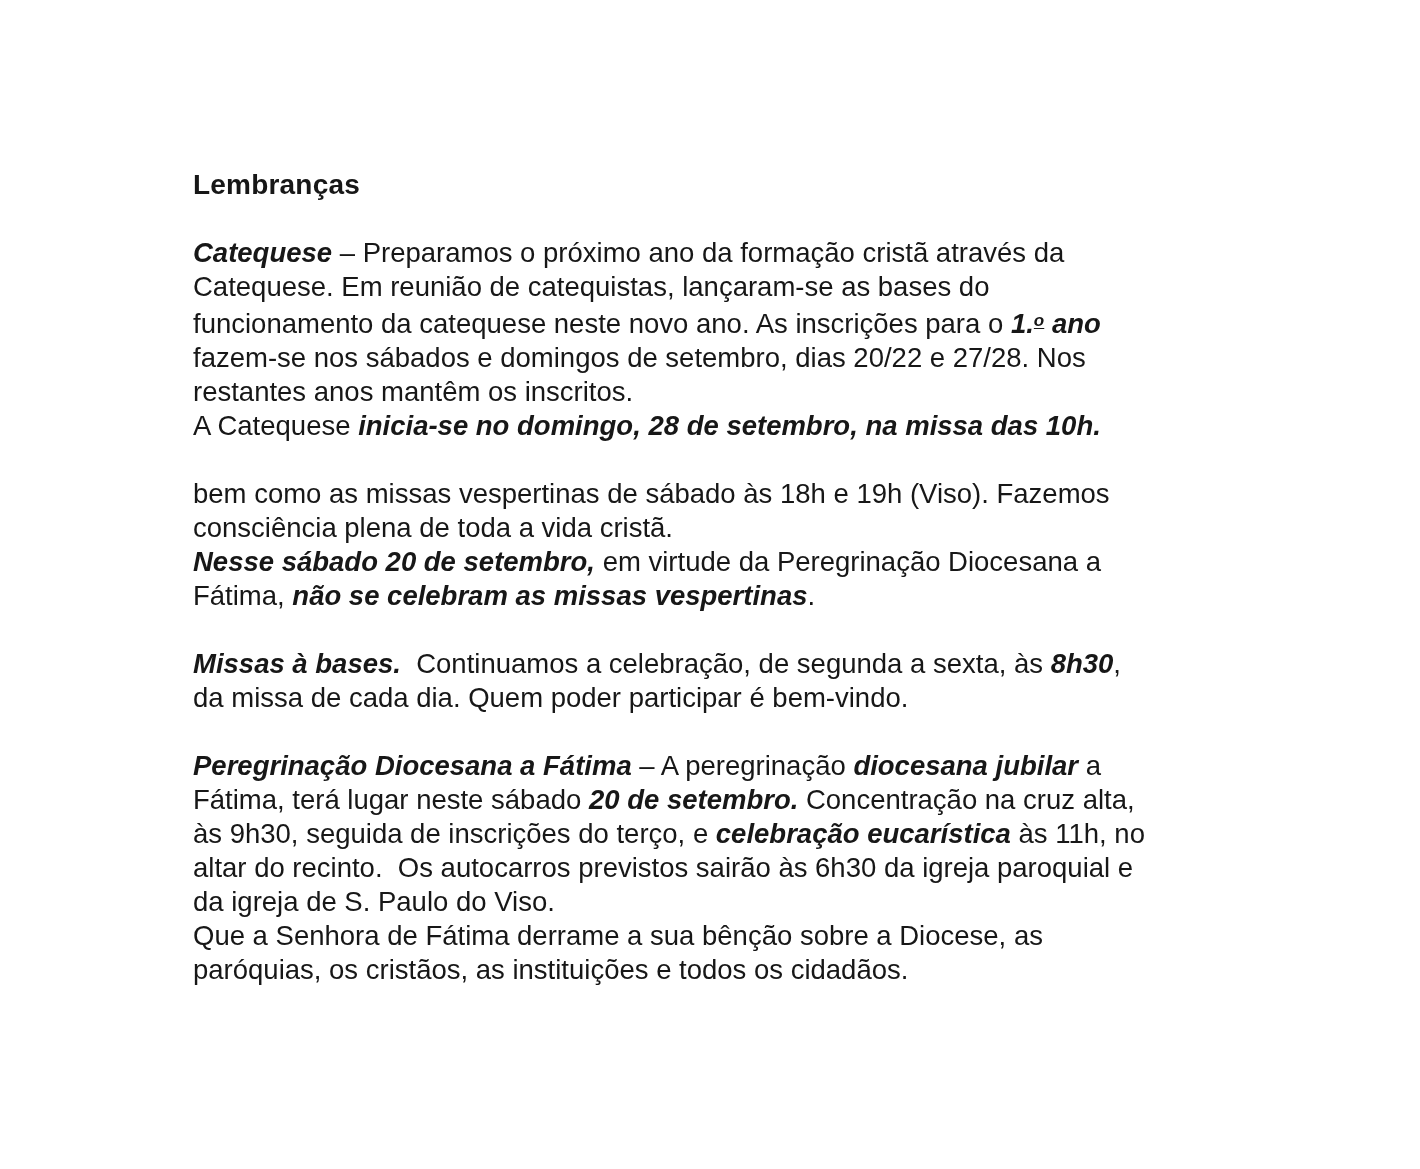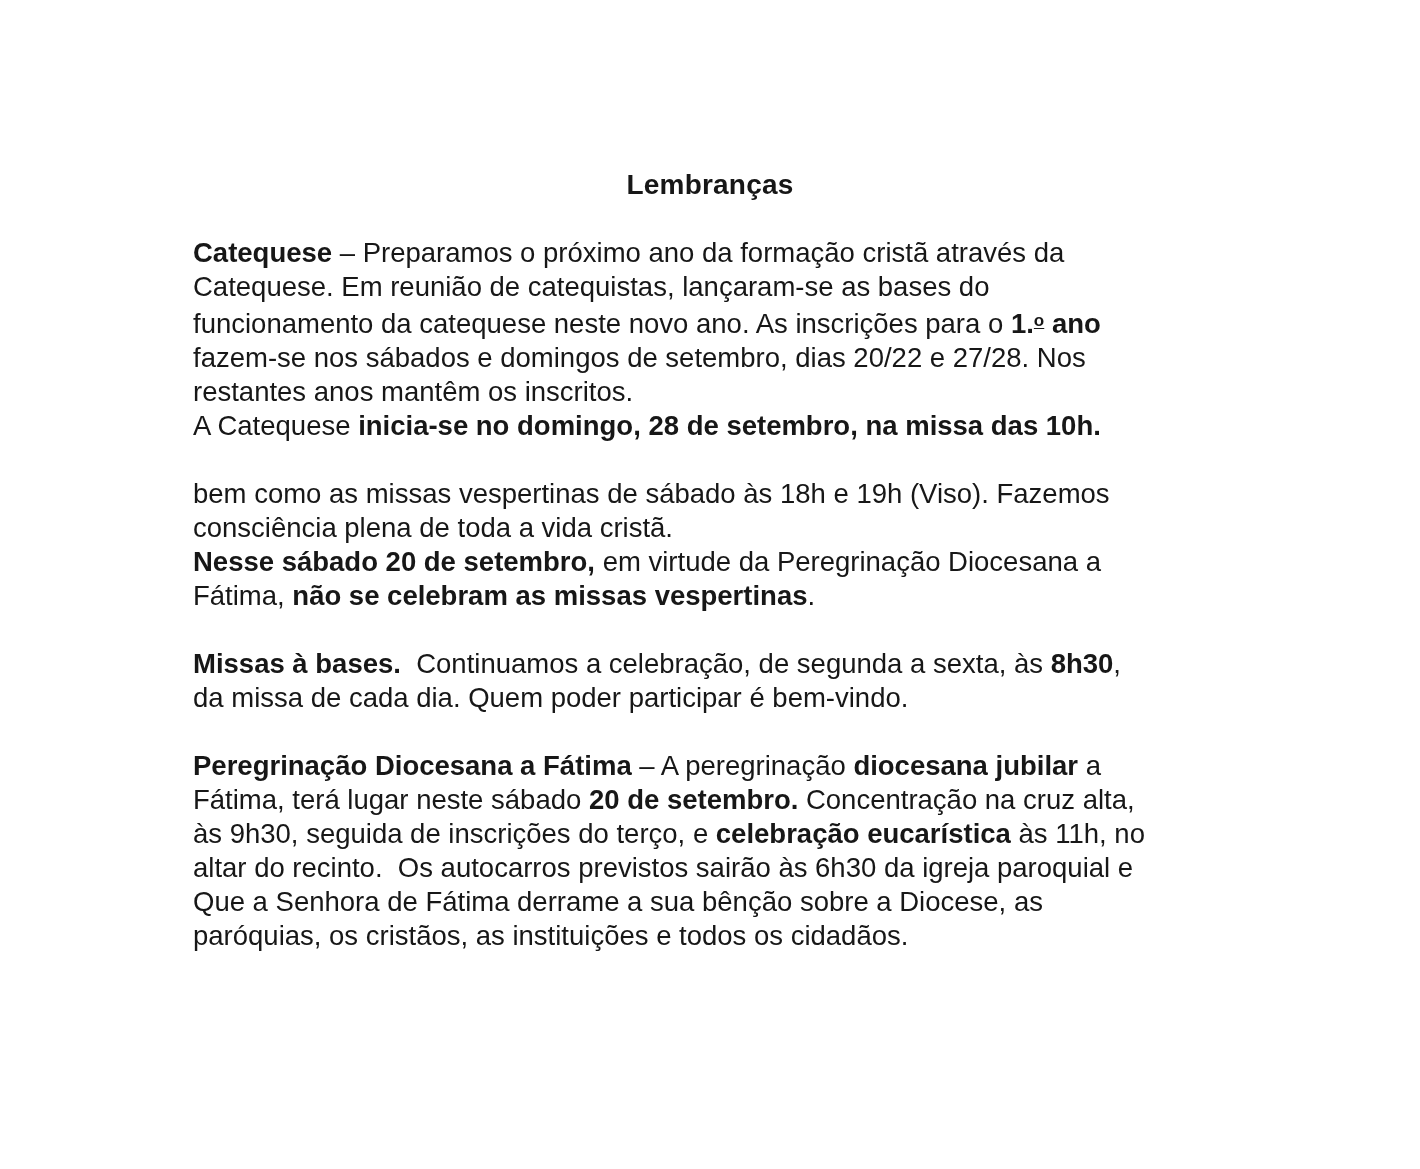--- a/index.html
+++ b/index.html
@@ -20,36 +20,37 @@
     position: absolute;
     left: 193px;
     top: 168px;
     width: 1034px;
   }
   .title {
     margin: 0 0 34px 0;
     font-size: 28px;
     line-height: 34px;
     font-weight: bold;
-    text-align: center;
+    text-align: left;
     letter-spacing: 0.2px;
   }
   .para {
     margin: 0;
   }
   .para + .para {
     margin-top: 34px;
   }
   .line {
     font-size: 27.5px;
     line-height: 34px;
     white-space: pre;
   }
   .line span.b {
     font-weight: bold;
+    font-style: italic;
   }
   .line span.ord {
     font-size: 0.62em;
     vertical-align: 0.42em;
     text-decoration: underline;
     text-underline-offset: 2px;
   }
 </style>
 </head>
 <body>
@@ -74,18 +75,19 @@
         </div>
         <div class="para">
           <div class="line"><span class="b">Missas à bases.</span><span>  Continuamos a celebração, de segunda a sexta, às </span><span class="b">8h30</span><span>,</span></div>
           <div class="line"><span>da missa de cada dia. Quem poder participar é bem-vindo.</span></div>
         </div>
         <div class="para">
           <div class="line"><span class="b">Peregrinação Diocesana a Fátima</span><span> – A peregrinação </span><span class="b">diocesana jubilar</span><span> a</span></div>
           <div class="line"><span>Fátima, terá lugar neste sábado </span><span class="b">20 de setembro.</span><span> Concentração na cruz alta,</span></div>
           <div class="line"><span>às 9h30, seguida de inscrições do terço, e </span><span class="b">celebração eucarística</span><span> às 11h, no</span></div>
           <div class="line"><span>altar do recinto.  Os autocarros previstos sairão às 6h30 da igreja paroquial e</span></div>
+          <div class="line"><span>da igreja de S. Paulo do Viso.</span></div>
           <div class="line"><span>Que a Senhora de Fátima derrame a sua bênção sobre a Diocese, as</span></div>
           <div class="line"><span>paróquias, os cristãos, as instituições e todos os cidadãos.</span></div>
         </div>
       </div>
   </div>
 </div>
 
 </body></html>

